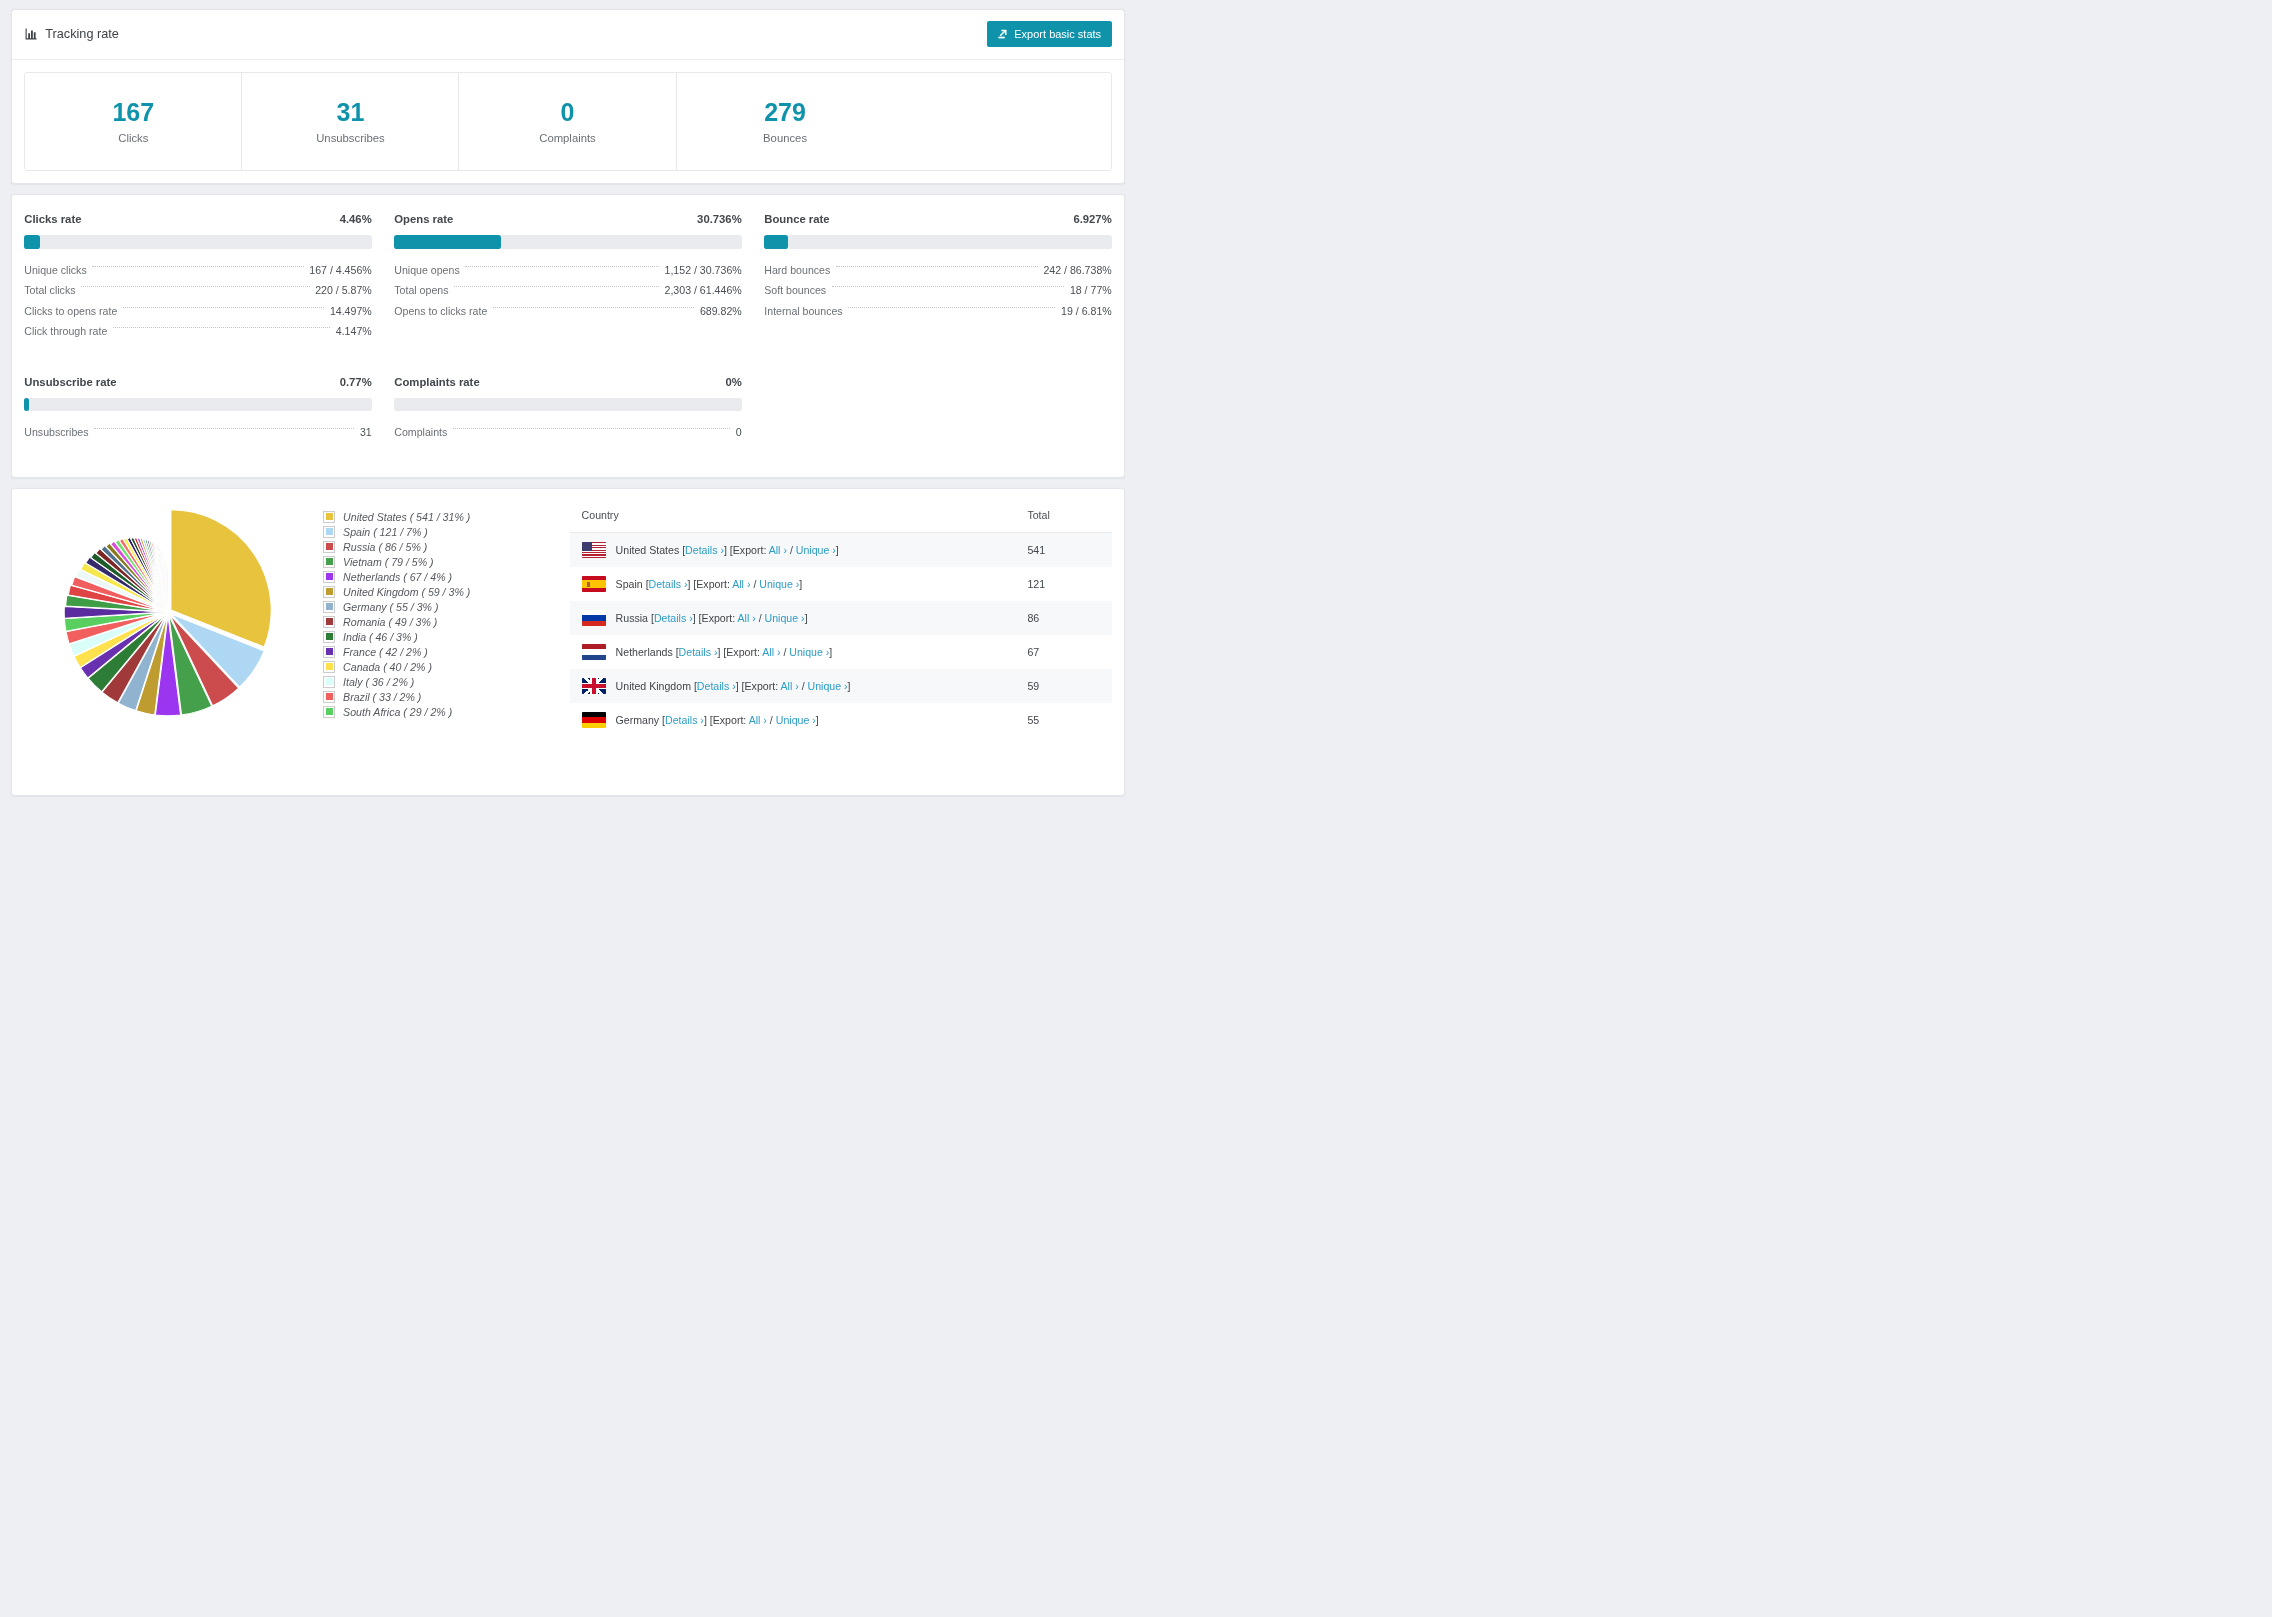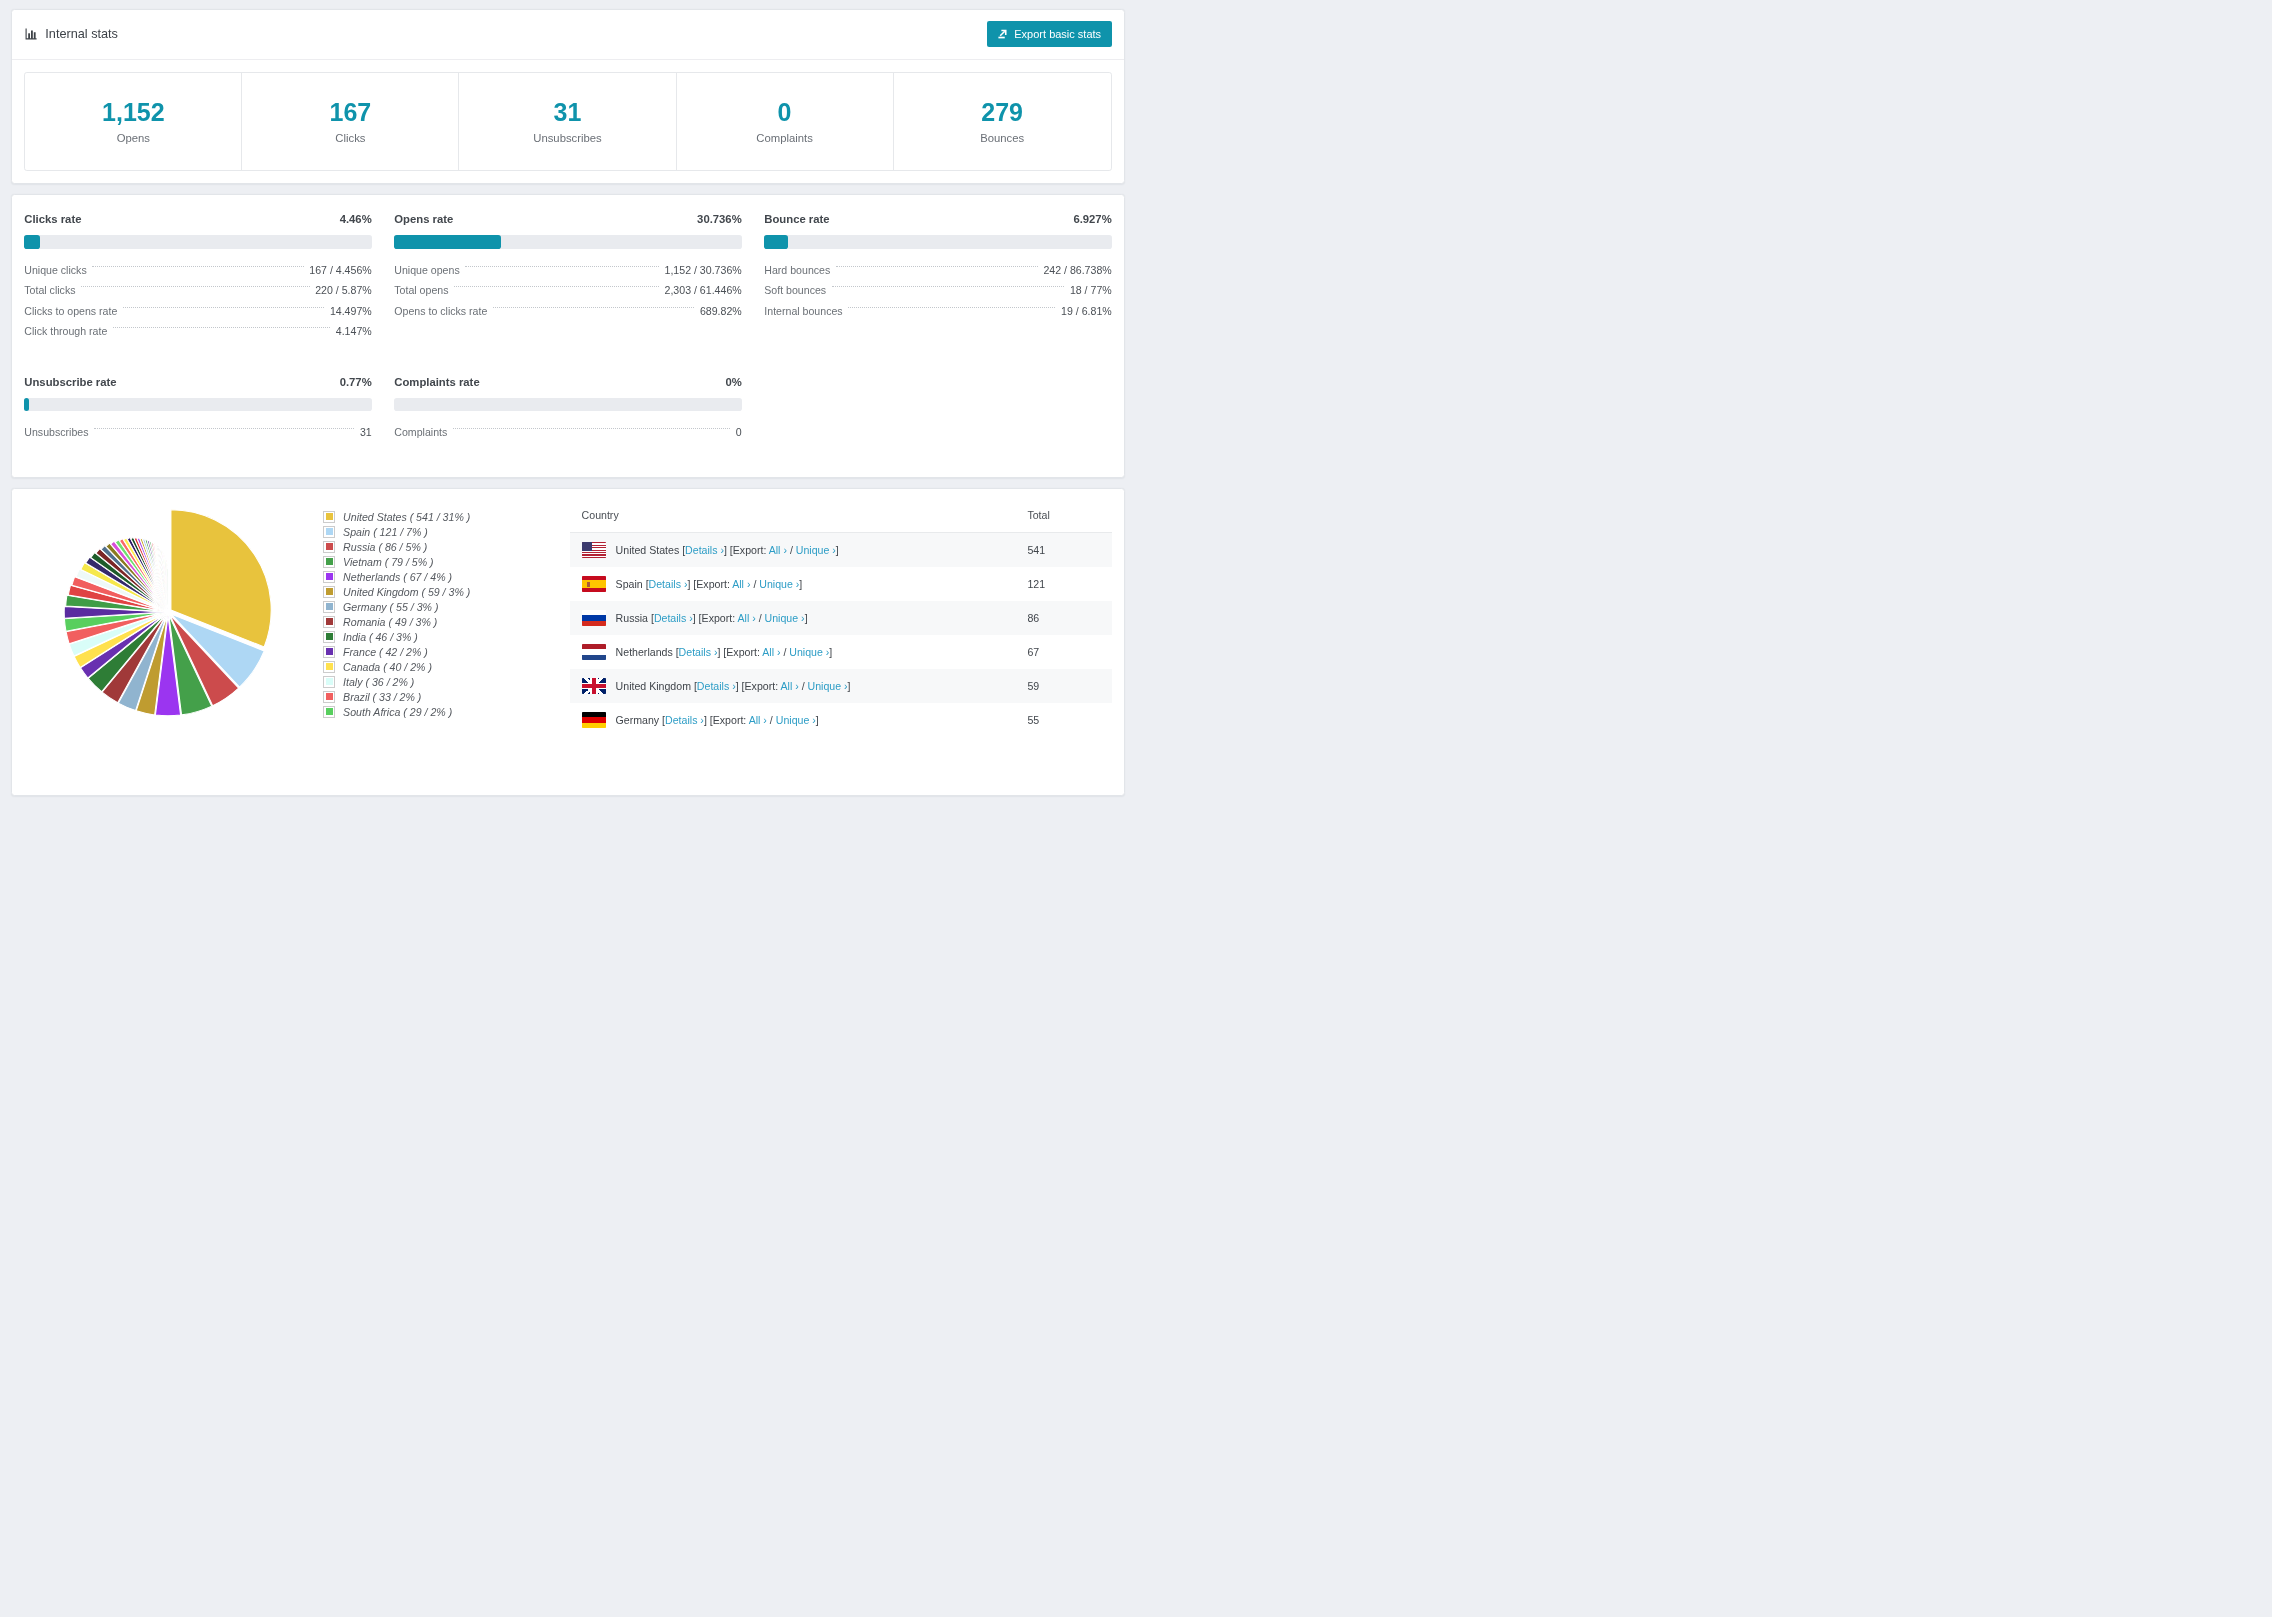--- a/index.html
+++ b/index.html
@@ -68,36 +68,32 @@
 
   <section class="card">
     <div class="card-head">
       <div class="card-title">
         <svg width="14" height="14" viewBox="0 0 20 20">
           <path d="M3 2v15h15" stroke="#3e4247" stroke-width="1.6" fill="none"></path>
           <rect x="6" y="9" width="2.6" height="8" fill="#3e4247"></rect>
           <rect x="10" y="5" width="2.6" height="12" fill="#3e4247"></rect>
           <rect x="14" y="7.5" width="2.6" height="9.5" fill="#3e4247"></rect>
         </svg>
-        <span>Internal stats</span>
+        <span>Tracking rate</span>
       </div>
       <button class="btn">
         <svg width="11.3" height="11.3" viewBox="0 0 16 16">
           <path d="M2 13.5h9" stroke="#fff" stroke-width="2.4"></path>
           <path d="M4.5 11L11 4.5" stroke="#fff" stroke-width="2.2"></path>
           <path d="M6.2 3.6h6.2v6.2" stroke="#fff" stroke-width="2.2" fill="none"></path>
         </svg>
         <span>Export basic stats</span>
       </button>
     </div>
     <div class="stats-row" id="statsRow">
-        <div class="stat-cell">
-          <div class="stat-value">1,152</div>
-          <div class="stat-label">Opens</div>
-        </div>
         <div class="stat-cell">
           <div class="stat-value">167</div>
           <div class="stat-label">Clicks</div>
         </div>
         <div class="stat-cell">
           <div class="stat-value">31</div>
           <div class="stat-label">Unsubscribes</div>
         </div>
         <div class="stat-cell">
           <div class="stat-value">0</div>

